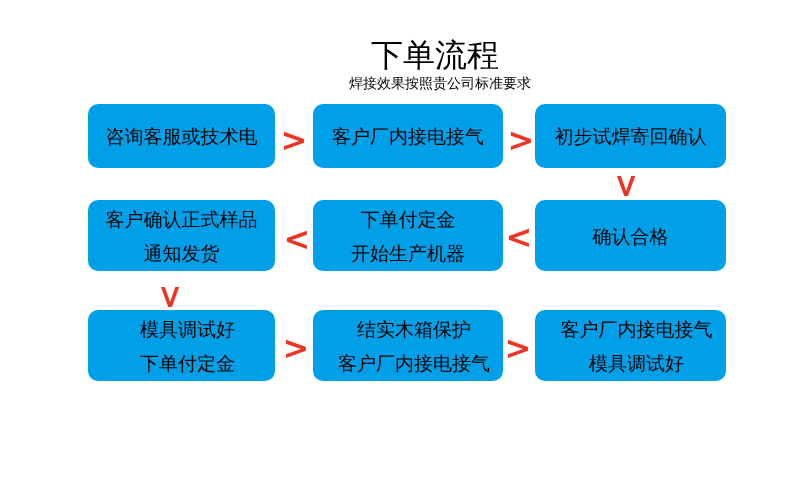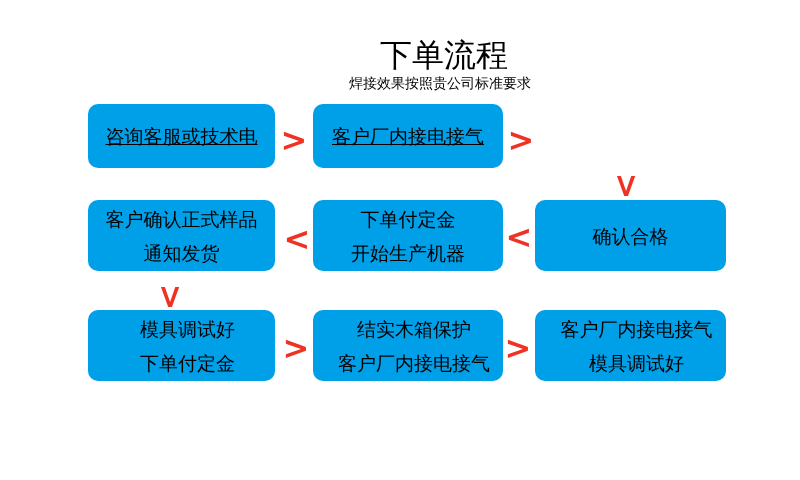--- a/index.html
+++ b/index.html
@@ -14,21 +14,21 @@
   .canvas {
     position: relative;
     width: 800px;
     height: 480px;
     background: var(--background);
     overflow: hidden;
   }
   .title {
     position: absolute;
     top: 38px;
-    left: 444px;
+    left: 435px;
     transform: translateX(-50%);
     font-size: 32px;
     font-weight: 400;
     color: var(--text);
     white-space: nowrap;
     line-height: 1.1;
     text-align: right;
   }
   .subtitle {
     position: absolute;
@@ -49,21 +49,21 @@
     justify-content: center;
     color: var(--text);
     font-size: 19px;
     text-align: center;
   }
   .step .box-line {
     line-height: 34px;
     white-space: nowrap;
   }
   
-  .r1 { top: 104px; height: 64px; text-decoration: underline; }
+  .r1 { top: 104px; height: 64px; }
   .r2 { top: 200px; height: 71px; }
   .r3 { top: 310px; height: 71px; padding-left: 12px; }
   .c1 { left: 88px;  width: 187px; }
   .c2 { left: 313px; width: 190px; }
   .c3 { left: 535px; width: 191px; }
   .arrow {
     position: absolute;
     color: var(--arrow);
     font-weight: bold;
     font-size: 32px;
@@ -81,20 +81,24 @@
 
   <div class="title">下单流程</div>
   <div class="subtitle">焊接效果按照贵公司标准要求</div>
 
   <div class="step r1 c1">
     <div class="box-line">咨询客服或技术电</div>
     <div class="box-line"></div>
   </div>
   <div class="step r1 c2">
     <div class="box-line">客户厂内接电接气</div>
+    <div class="box-line"></div>
+  </div>
+  <div class="step r1 c3">
+    <div class="box-line">初步试焊寄回确认</div>
     <div class="box-line"></div>
   </div>
 
   <div class="step r2 c2">
     <div class="box-line">下单付定金</div>
     <div class="box-line">开始生产机器</div>
   </div>
   <div class="step r2 c1">
     <div class="box-line">客户确认正式样品</div>
     <div class="box-line">通知发货</div>

